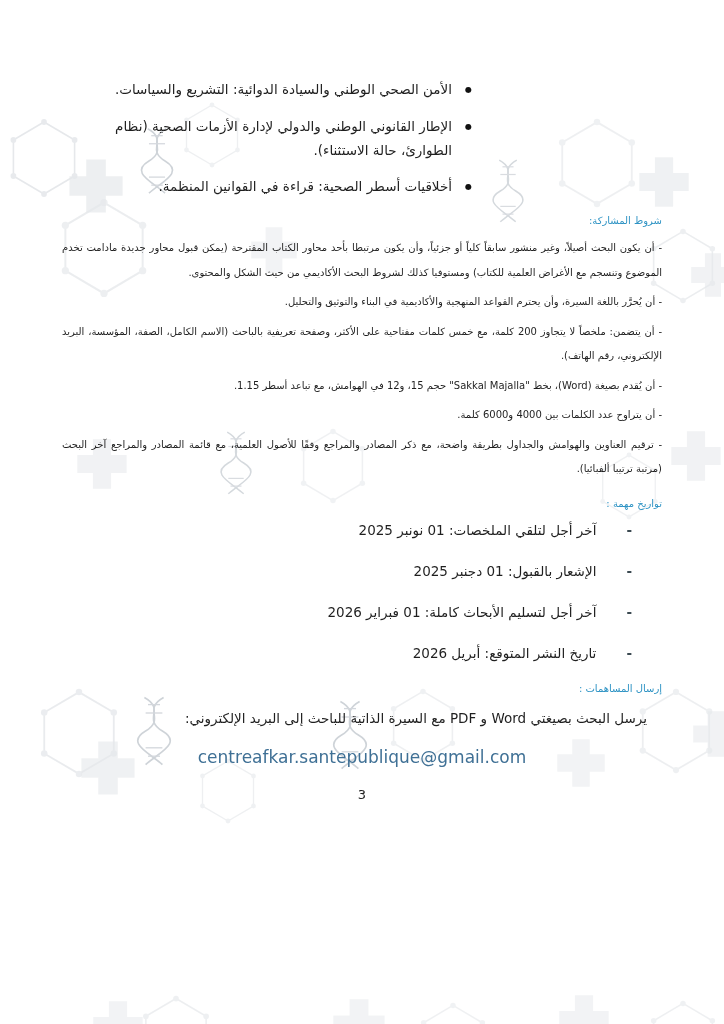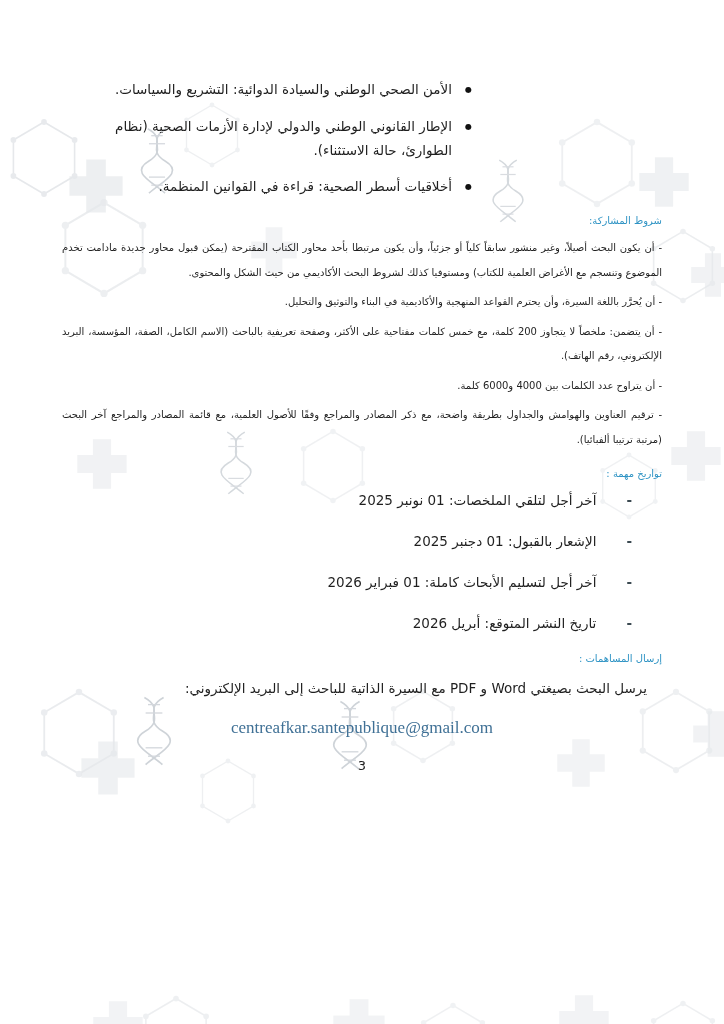--- a/index.html
+++ b/index.html
@@ -40,21 +40,21 @@
   ul.dates{list-style:none;margin:4px 0 0 0;padding:0 30px 0 0;}
   ul.dates li{
     display:flex;align-items:flex-start;gap:30px;
     font-size:13.5px;line-height:1.7;margin-bottom:18px;
   }
   .dash{flex:0 0 auto;color:#3c4a52;font-weight:700;}
   p.sub-text{font-size:13.5px;line-height:2.2;margin:10px 15px 14px 0;}
   .email{
     direction:ltr;text-align:center;
     color:var(--email-color);font-size:17px;
-    margin:8px 0 20px 0;cursor:pointer;font-family:Liberation Serif, serif;
+    margin:8px 0 20px 0;cursor:pointer;
   }
   .pagenum{text-align:center;font-size:13px;color:#222;margin-top:2px;}
 </style>
 </head>
 <body>
 
 <svg width="0" height="0" style="position:absolute" aria-hidden="true">
   <defs>
     <symbol id="wm-hex" viewBox="0 0 40 44">
       <polygon points="20,2 37,12 37,32 20,42 3,32 3,12" fill="none" stroke="#c8cdd3" stroke-width="0.9"></polygon>
@@ -204,20 +204,21 @@
     <h2 class="sec">شروط المشاركة:</h2>
 
     <div class="paras">
 
         <p>- أن يكون البحث أصيلاً، وغير منشور سابقاً كلياً أو جزئياً، وأن يكون مرتبطا بأحد محاور الكتاب المقترحة (يمكن قبول محاور جديدة مادامت تخدم الموضوع وتنسجم مع الأغراض العلمية للكتاب)  ومستوفيا كذلك لشروط البحث الأكاديمي من حيث الشكل والمحتوى.</p>
 
         <p>- أن يُحرَّر باللغة السيرة، وأن يحترم القواعد المنهجية والأكاديمية في البناء والتوثيق والتحليل.</p>
 
         <p>- أن يتضمن: ملخصاً لا يتجاوز 200 كلمة، مع خمس كلمات مفتاحية على الأكثر، وصفحة تعريفية بالباحث (الاسم الكامل، الصفة، المؤسسة، البريد الإلكتروني، رقم الهاتف).</p>
 
+        <p>- أن يُقدم بصيغة (Word)، بخط "Sakkal Majalla" حجم 15، و12 في الهوامش، مع تباعد أسطر 1.15.</p>
 
         <p>- أن يتراوح عدد الكلمات بين 4000 و6000 كلمة.</p>
 
         <p>- ترقيم العناوين والهوامش والجداول بطريقة واضحة، مع ذكر المصادر والمراجع وفقًا للأصول العلمية، مع قائمة المصادر والمراجع آخر البحث (مرتبة ترتيبا ألفبائيا).</p>
       </div>
 
     <h2 class="sec">تواريخ مهمة :</h2>
 
     <ul class="dates">
 

